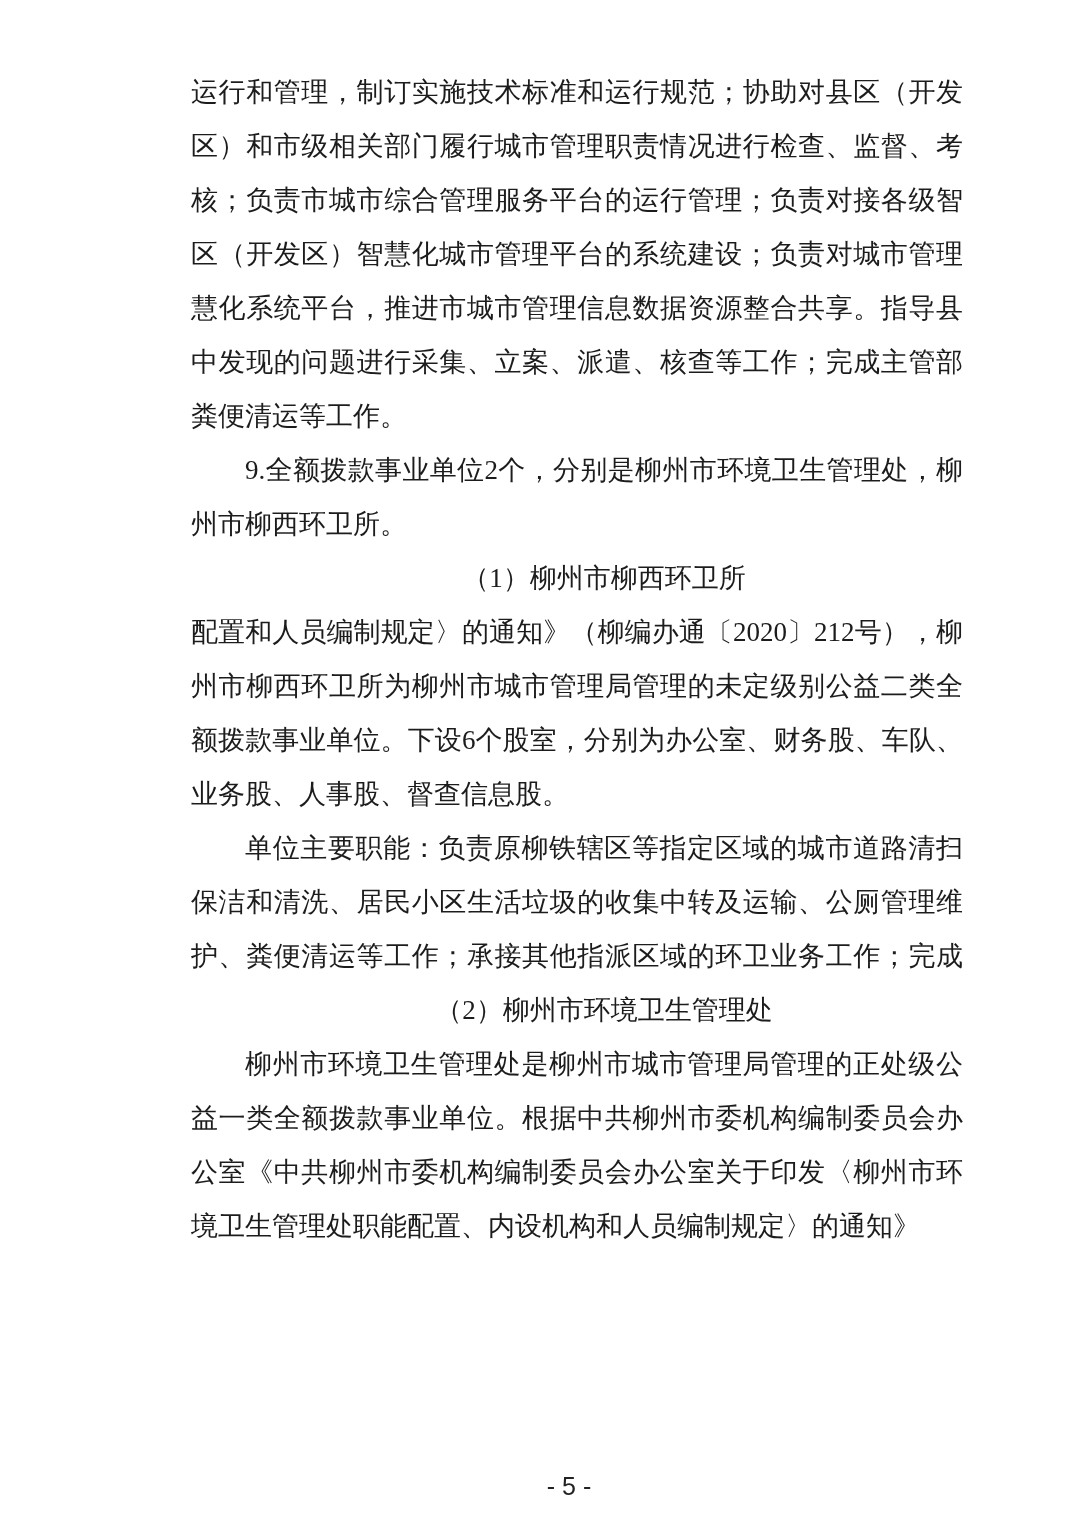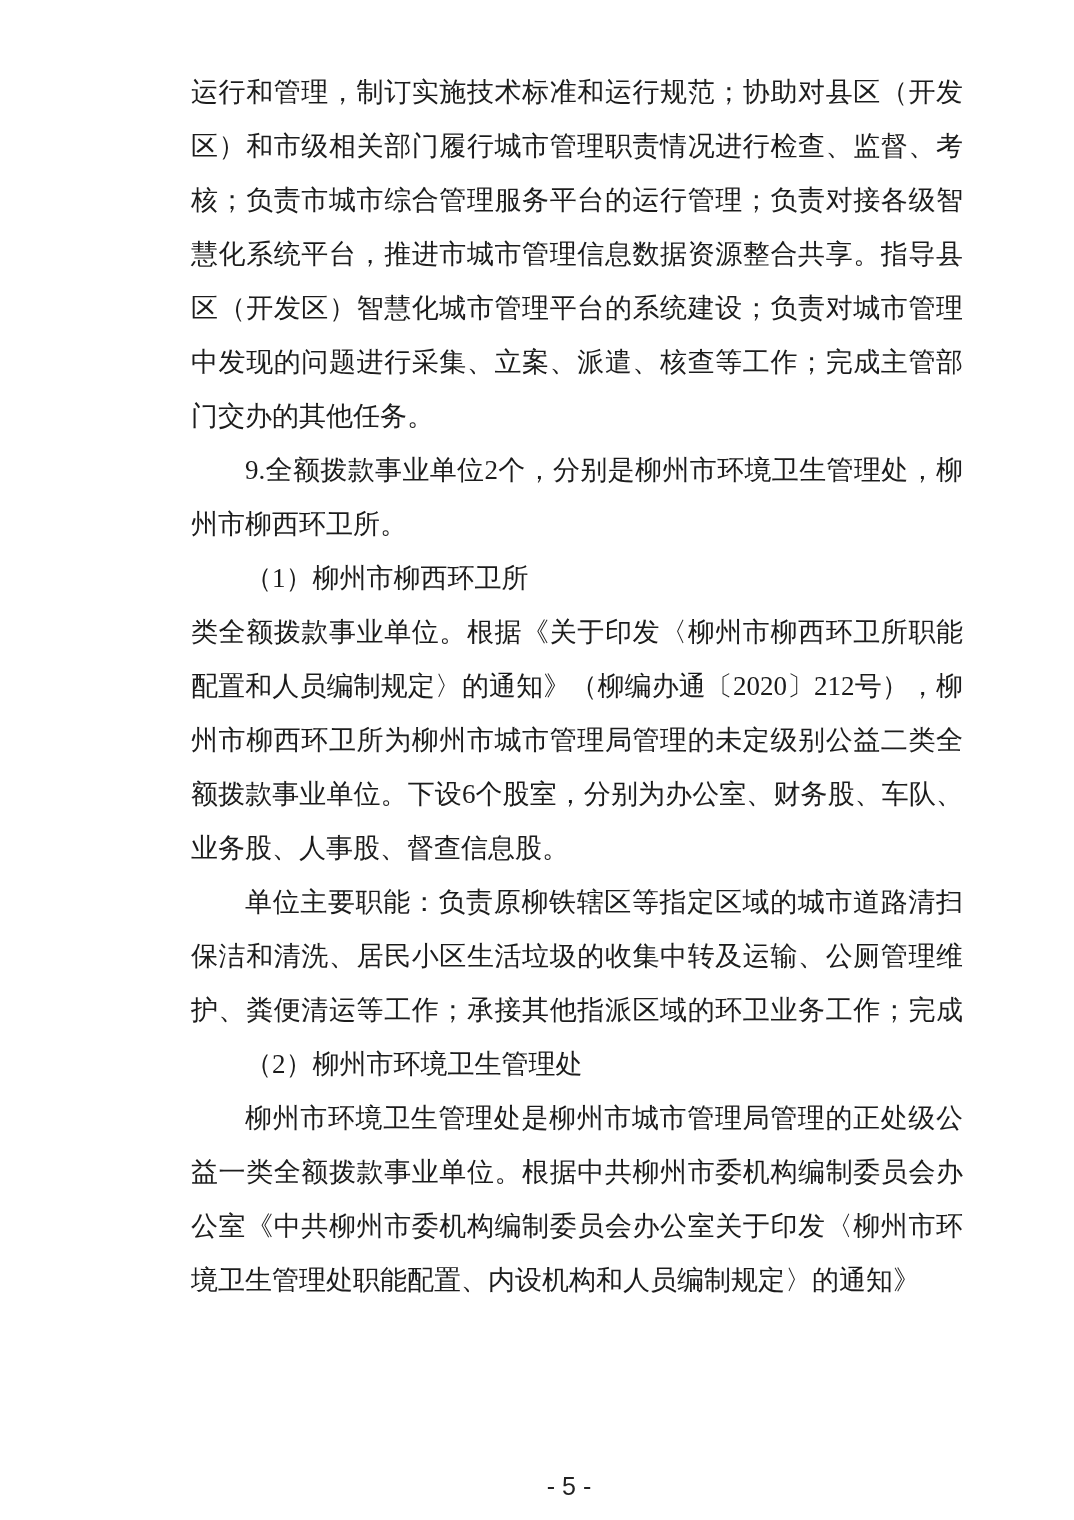--- a/index.html
+++ b/index.html
@@ -31,20 +31,21 @@
     letter-spacing: 0;
   }
   .line.justify {
     white-space: normal;
     text-align: justify;
     text-align-last: justify;
     text-justify: inter-ideograph;
   }
   .line.indent {
     text-indent: 2em;
+    text-align: center;
   }
   .footer {
     position: absolute;
     left: 0;
     top: 1472px;
     width: 1074px;
     text-align: center;
     font-family: "Liberation Sans", "DejaVu Sans", sans-serif;
     font-size: 25px;
     line-height: 28px;
@@ -52,28 +53,27 @@
   }
 </style>
 </head>
 <body>
 
 <div class="page">
   <div class="doc-body">
     <div class="line justify">运行和管理，制订实施技术标准和运行规范；协助对县区（开发</div>
     <div class="line justify">区）和市级相关部门履行城市管理职责情况进行检查、监督、考</div>
     <div class="line justify">核；负责市城市综合管理服务平台的运行管理；负责对接各级智</div>
+    <div class="line justify">区（开发区）智慧化城市管理平台的系统建设；负责对城市管理</div>
     <div class="line justify">慧化系统平台，推进市城市管理信息数据资源整合共享。指导县</div>
-    <div class="line justify">区（开发区）智慧化城市管理平台的系统建设；负责对城市管理</div>
     <div class="line justify">中发现的问题进行采集、立案、派遣、核查等工作；完成主管部</div>
-    <div class="line">门交办的其他任务。</div>
+    <div class="line">粪便清运等工作。</div>
     <div class="line justify indent">9.全额拨款事业单位2个，分别是柳州市环境卫生管理处，柳</div>
     <div class="line">州市柳西环卫所。</div>
     <div class="line indent">（1）柳州市柳西环卫所</div>
-    <div class="line justify">类全额拨款事业单位。根据《关于印发〈柳州市柳西环卫所职能</div>
     <div class="line justify">配置和人员编制规定〉的通知》（柳编办通〔2020〕212号），柳</div>
     <div class="line justify">州市柳西环卫所为柳州市城市管理局管理的未定级别公益二类全</div>
     <div class="line justify">额拨款事业单位。下设6个股室，分别为办公室、财务股、车队、</div>
     <div class="line">业务股、人事股、督查信息股。</div>
     <div class="line justify indent">单位主要职能：负责原柳铁辖区等指定区域的城市道路清扫</div>
     <div class="line justify">保洁和清洗、居民小区生活垃圾的收集中转及运输、公厕管理维</div>
     <div class="line justify">护、粪便清运等工作；承接其他指派区域的环卫业务工作；完成</div>
     <div class="line indent">（2）柳州市环境卫生管理处</div>
     <div class="line justify indent">柳州市环境卫生管理处是柳州市城市管理局管理的正处级公</div>
     <div class="line justify">益一类全额拨款事业单位。根据中共柳州市委机构编制委员会办</div>

